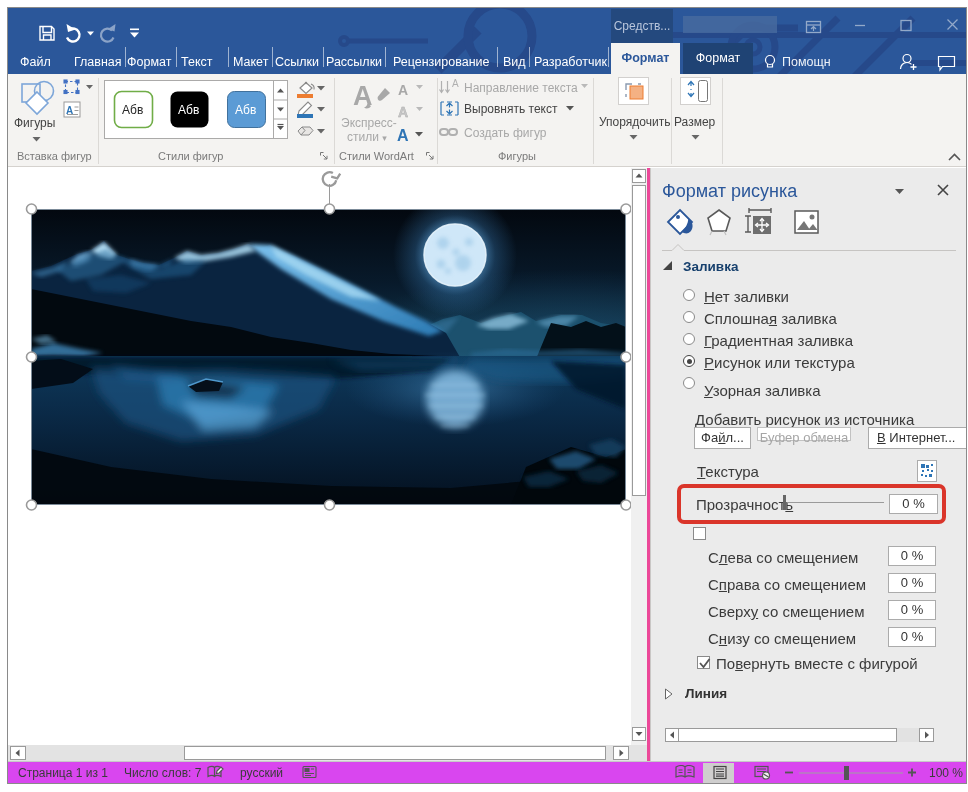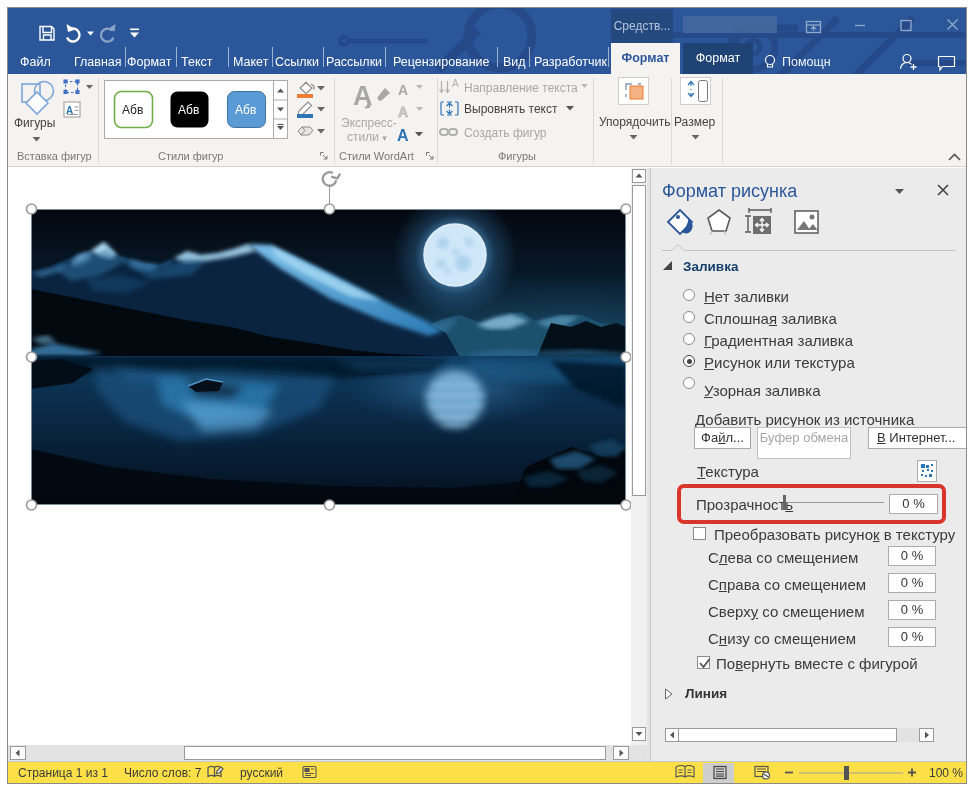--- a/index.html
+++ b/index.html
@@ -14,30 +14,30 @@
 .ctxhdr{position:absolute;top:1px;height:34px;background:#24497e;color:#b9c6dc;font-size:12px;text-align:center;line-height:34px}
 .activetab{position:absolute;top:35px;height:31px;background:#f4f3f1;color:#2b579a;font-size:12.5px;text-align:center;line-height:31px;font-weight:bold}
 .ctxtab{position:absolute;top:35px;height:31px;background:#1f4374;color:#fff;font-size:12.5px;text-align:center;line-height:31px}
 
 #ribbon{position:absolute;left:0;top:66px;width:958px;height:93px;background:#f4f3f1;border-bottom:1px solid #d5d2ce}
 .gsep{position:absolute;top:4px;width:1px;height:86px;background:#dbd9d6}
 .glabel{position:absolute;top:76px;font-size:11px;color:#7a7a7a;white-space:nowrap}
 .rtxt12{position:absolute;font-size:12px;color:#444;white-space:nowrap}
 .rtxt12d{position:absolute;font-size:12px;color:#a8a8a8;white-space:nowrap}
 
-#doc{position:absolute;left:0;top:160px;width:958px;height:615px;background:#e5e5e5}
+#doc{position:absolute;left:0;top:160px;width:958px;height:615px;background:#ec4899}
 #page{position:absolute;left:0;top:0;width:623px;height:585px;background:#fff}
 
 #pane{position:absolute;left:642px;top:0;width:316px;height:593px;background:#ebebeb;border-left:1px solid #c9c7c5;overflow:hidden}
 .ptxt{font-size:15px;color:#3b3b3b;position:absolute;white-space:nowrap}
 .pbox{position:absolute;background:#fff;border:1px solid #ababab;font-size:13px;color:#333;text-align:center}
 .radio{position:absolute;width:12px;height:12px;border:1px solid #8a8a8a;border-radius:50%;background:#fff}
 u{text-decoration:underline}
 
-#status{position:absolute;left:0;top:753px;width:958px;height:22px;background:#fde047;border-top:1px solid #c8c8c8}
+#status{position:absolute;left:0;top:753px;width:958px;height:22px;background:#d946ef;border-top:1px solid #c8c8c8}
 .stxt{position:absolute;top:4px;font-size:12px;color:#3b3b3b;white-space:nowrap}
 
 .sbbox{position:absolute;background:#fff;border:1px solid #9a9a9a}
 </style>
 </head>
 <body>
 <div id="win">
   <div id="hdr">
     <svg class="abs" style="left:0;top:0" width="958" height="66">
 
@@ -452,21 +452,21 @@
       <div class="ptxt" style="left:53px;top:142px">Сплошна<u>я</u> заливка</div>
       <div class="radio" style="left:32px;top:165px"></div>
       <div class="ptxt" style="left:53px;top:164px"><u>Г</u>радиентная заливка</div>
       <div class="radio" style="left:32px;top:187px;border-color:#444"></div>
       <div class="abs" style="left:35.5px;top:190.5px;width:5px;height:5px;border-radius:50%;background:#444"></div>
       <div class="ptxt" style="left:53px;top:186px"><u>Р</u>исунок или текстура</div>
       <div class="radio" style="left:32px;top:209px"></div>
       <div class="ptxt" style="left:53px;top:214px"><u>У</u>зорная заливка</div>
       <div class="ptxt" style="left:44px;top:243px">Добавить рисунок из источника</div>
       <div class="pbox" style="left:43px;top:259px;width:57px;height:22px;line-height:20px">Фа<u>й</u>л...</div>
-      <div class="pbox" style="left:106px;top:259px;width:94px;height:32px;line-height:20px;color:#a6a6a6;border-color:#c2c2c2">Буфер обмена</div>
+      <div class="pbox" style="left:106px;top:259px;width:94px;height:14px;line-height:20px;color:#a6a6a6;border-color:#c2c2c2">Буфер обмена</div>
       <div class="pbox" style="left:217px;top:259px;width:105px;height:22px;line-height:20px;text-align:left;padding-left:8px"><u>В</u> Интернет...</div>
       <div class="ptxt" style="left:46px;top:295px"><u>Т</u>екстура</div>
       <div class="pbox" style="left:266px;top:292px;width:20px;height:22px"></div>
       <svg class="abs" style="left:270px;top:296px" width="13" height="13">
         <g fill="#2e75b6">
           <rect x="0" y="0" width="4" height="4"></rect>
             <rect x="5" y="1" width="3" height="3"></rect>
             <rect x="10" y="0" width="2" height="2"></rect>
           <rect x="1" y="6" width="2" height="2"></rect>
             <rect x="6" y="5" width="2" height="2"></rect>
@@ -476,21 +476,20 @@
             <rect x="8" y="10" width="3" height="3"></rect>
         </g>
       </svg>
 
       <div class="abs" style="left:26px;top:316px;width:269px;height:40px;border:4px solid #da352a;border-radius:7px"></div>
       <div class="ptxt" style="left:45px;top:328px">Прозрачност<u>ь</u></div>
       <div class="abs" style="left:132px;top:327px;width:3px;height:15px;background:#666"></div>
       <div class="abs" style="left:136px;top:334px;width:97px;height:1px;background:#9a9a9a"></div>
       <div class="pbox" style="left:238px;top:326px;width:49px;height:20px;line-height:18px">0 %</div>
       <div class="abs" style="left:42px;top:359px;width:13px;height:13px;background:#fff;border:1px solid #8a8a8a"></div>
-      <div class="ptxt" style="left:63px;top:358px">Преобразовать рисуно<u>к</u> в текстуру</div>
       <div class="ptxt" style="left:57px;top:381px">С<u>л</u>ева со смещением</div>
       <div class="pbox" style="left:237px;top:378px;width:48px;height:20px;line-height:18px">0 %</div>
       <div class="ptxt" style="left:57px;top:408px">С<u>п</u>рава со смещением</div>
       <div class="pbox" style="left:237px;top:405px;width:48px;height:20px;line-height:18px">0 %</div>
       <div class="ptxt" style="left:57px;top:435px">Сверх<u>у</u> со смещением</div>
       <div class="pbox" style="left:237px;top:432px;width:48px;height:20px;line-height:18px">0 %</div>
       <div class="ptxt" style="left:57px;top:462px">С<u>н</u>изу со смещением</div>
       <div class="pbox" style="left:237px;top:459px;width:48px;height:20px;line-height:18px">0 %</div>
       <div class="abs" style="left:46px;top:488px;width:13px;height:13px;background:#fff;border:1px solid #8a8a8a"></div>
       <svg class="abs" style="left:47px;top:488px" width="14" height="14">

